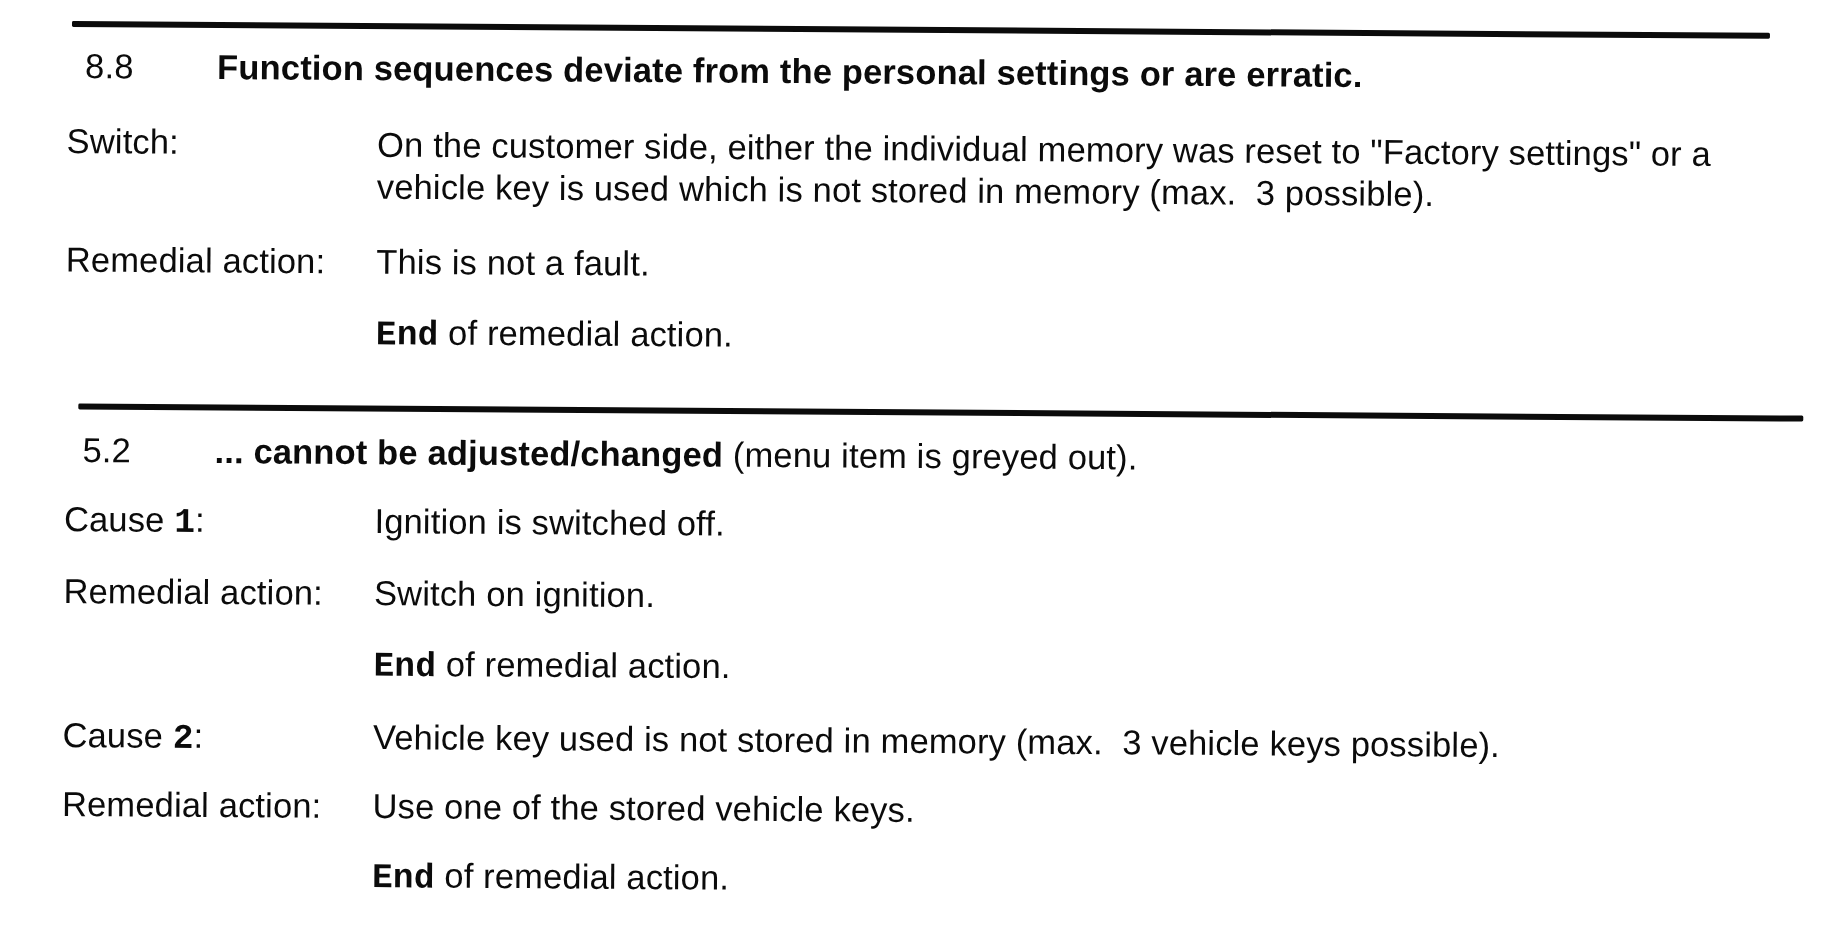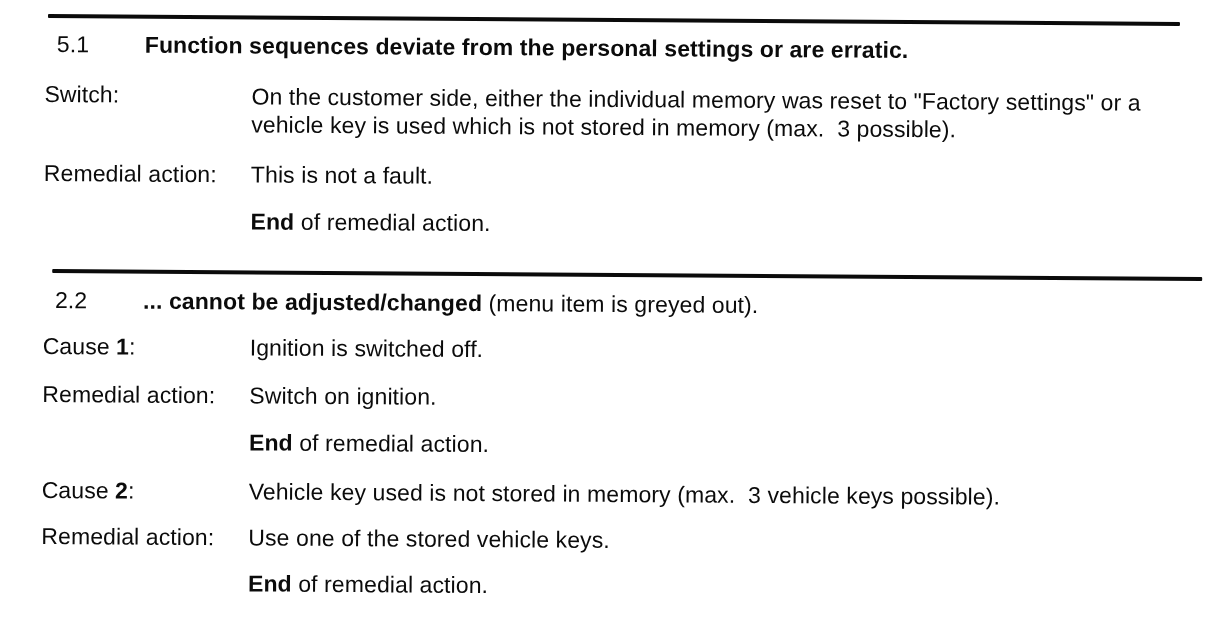--- a/index.html
+++ b/index.html
@@ -32,21 +32,21 @@
   .rule-2 { top: 269px; left: 54px; width: 1150px; }
 
   .txt { position: absolute; font-size: 23px; line-height: 26px; white-space: pre; letter-spacing: 0.1px; }
   .lbl { left: 45px; }
   .num { left: 57px; }
   .ttl { left: 145px; font-weight: bold; }
   .ttl .t-reg { font-weight: normal; }
   .body { left: 252px; }
   .body .line { display: block; }
   .para { line-height: 28px; }
-  b, .b { font-weight: bold; }
+  b, .b { font-weight: bold; font-family: Liberation Mono, monospace; }
 
   
   .y-h1   { top: 31px; }
   .y-c1   { top: 81px; }
   .y-r1   { top: 160px; }
   .y-e1   { top: 207px; }
   .y-h2   { top: 287px; }
   .y-c2a  { top: 333px; }
   .y-r2a  { top: 381px; }
   .y-e2a  { top: 428px; }
@@ -55,34 +55,34 @@
   .y-e2b  { top: 569px; }
 </style>
 </head>
 <body>
 
 <div class="page">
   <div class="scan">
 
     <div class="rule rule-1"></div>
 
-    <div class="txt num y-h1">5.1</div>
+    <div class="txt num y-h1">8.8</div>
     <div class="txt ttl y-h1"><span>Function sequences deviate from the personal settings or are erratic.</span><span class="t-reg"></span></div>
 
     <div class="txt lbl y-c1">Switch:</div>
     <div class="txt body para y-c1"><span class="line">On the customer side, either the individual memory was reset to "Factory settings" or a</span><span class="line">vehicle key is used which is not stored in memory (max.  3 possible).</span></div>
 
     <div class="txt lbl y-r1">Remedial action:</div>
     <div class="txt body y-r1">This is not a fault.</div>
 
     <div class="txt body y-e1"><span class="b">End</span><span> of remedial action.</span></div>
 
     <div class="rule rule-2"></div>
 
-    <div class="txt num y-h2">2.2</div>
+    <div class="txt num y-h2">5.2</div>
     <div class="txt ttl y-h2"><span>... cannot be adjusted/changed</span><span class="t-reg"> (menu item is greyed out).</span></div>
 
     <div class="txt lbl y-c2a"><span>Cause </span><span class="b">1</span><span>:</span></div>
     <div class="txt body y-c2a">Ignition is switched off.</div>
 
     <div class="txt lbl y-r2a">Remedial action:</div>
     <div class="txt body y-r2a">Switch on ignition.</div>
 
     <div class="txt body y-e2a"><span class="b">End</span><span> of remedial action.</span></div>
 

